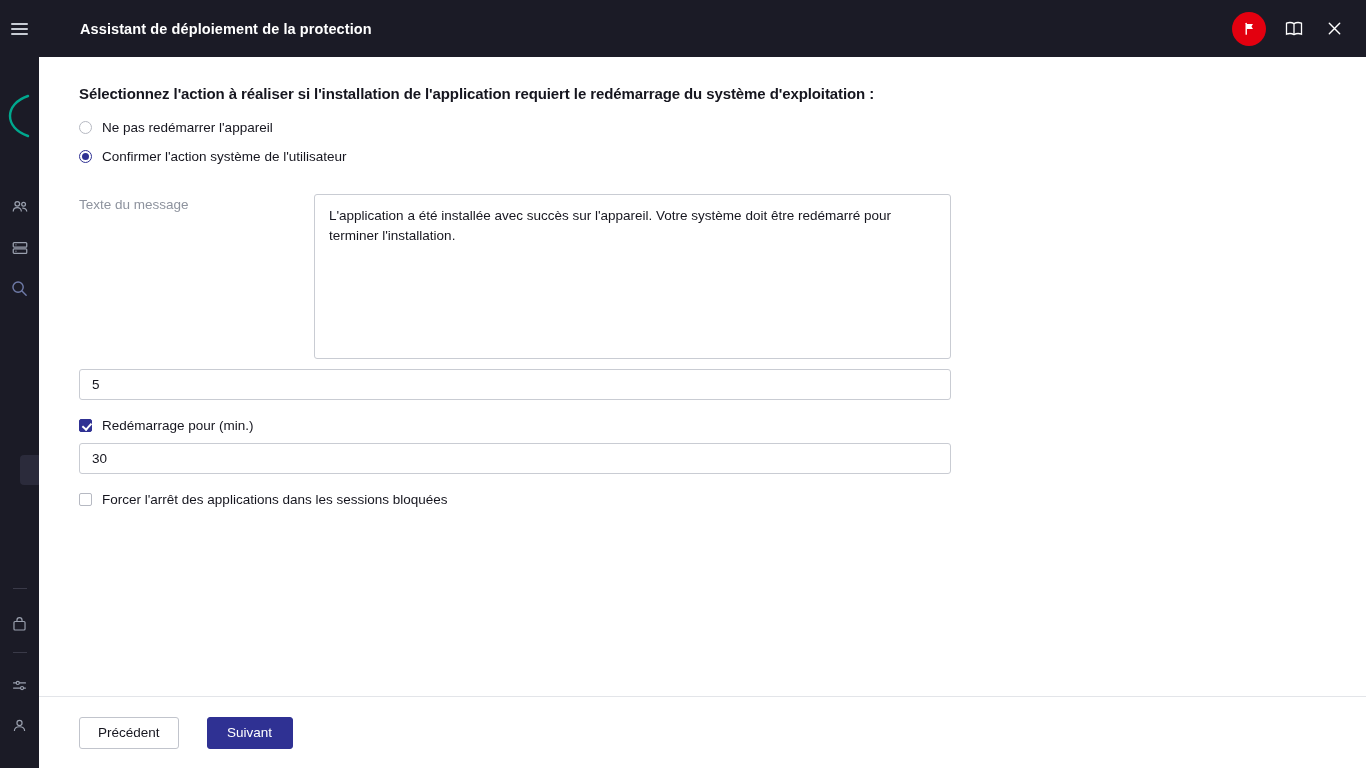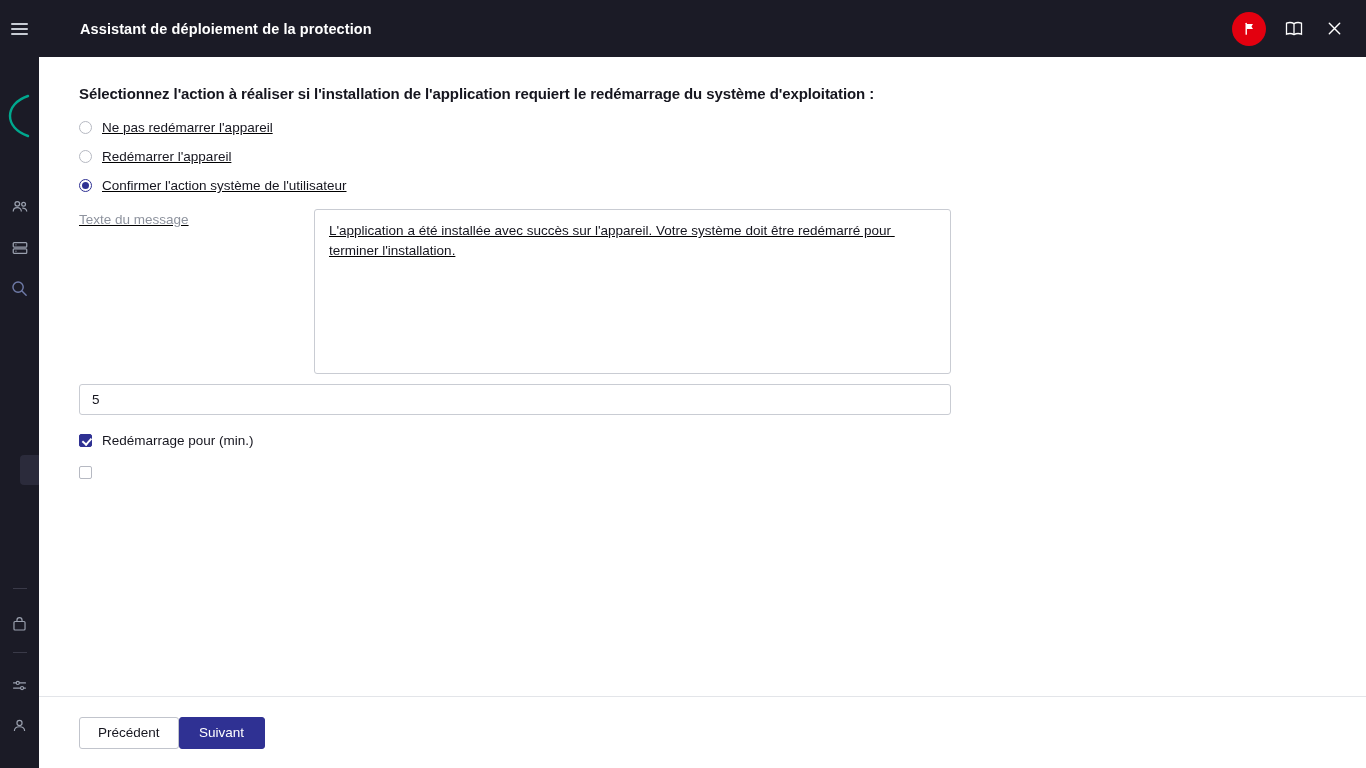--- a/index.html
+++ b/index.html
@@ -126,21 +126,20 @@
     margin: 8px 0 18px 0;
     letter-spacing: -0.1px;
   }
 
   
   .radio-row {
     display: flex;
     align-items: center;
     margin-bottom: 14px;
     cursor: pointer;
-    text-decoration: underline;
   }
   .radio {
     width: 13px; height: 13px;
     border-radius: 50%;
     border: 1px solid #b6b9c2;
     background: #fff;
     flex: 0 0 13px;
     margin-right: 10px;
     position: relative;
   }
@@ -158,22 +157,21 @@
     background: #2f3193;
   }
   .radio-label {
     font-size: 13.5px;
     color: #16161f;
   }
 
   
   .message-row {
     display: flex;
-    margin-top: 16px;
-    text-decoration: underline;
+    margin-top: 30px;
   }
   .message-label {
     width: 235px;
     flex: 0 0 235px;
     font-size: 13.5px;
     color: #8e939e;
     padding-top: 3px;
   }
   .message-box {
     width: 637px;
@@ -241,21 +239,21 @@
   }
 
   
   .footer {
     flex: 0 0 72px;
     height: 72px;
     border-top: 1px solid #e3e5e9;
     display: flex;
     align-items: center;
     padding: 0 40px;
-    gap: 0;
+    gap: 28px;
     background: #fff;
   }
   .btn {
     height: 32px;
     min-width: 86px;
     padding: 0 18px;
     font-size: 13.5px;
     border-radius: 3px;
     cursor: pointer;
     font-family: "Liberation Sans", sans-serif;
@@ -377,43 +375,41 @@
       <div class="content-inner">
 
         <div class="question">Sélectionnez l'action à réaliser si l'installation de l'application requiert le redémarrage du système d'exploitation :</div>
 
         <div>
           <div class="radio-row">
             <span class="radio"></span>
             <span class="radio-label">Ne pas redémarrer l'appareil</span>
           </div>
           <div class="radio-row">
-            <span class="radio"></span>
-            <span class="radio-label">Redémarrer l'appareil</span>
-          </div>
-          <div class="radio-row">
             <span class="radio checked"></span>
             <span class="radio-label">Confirmer l'action système de l'utilisateur</span>
           </div>
         </div>
 
         <div class="message-row">
           <div class="message-label">Texte du message</div>
           <textarea class="message-box" style="">L'application a été installée avec succès sur l'appareil. Votre système doit être redémarré pour terminer l'installation.</textarea>
         </div>
 
         <input class="text-input" type="text" value="5" style="">
 
         <div class="check-row">
           <span class="checkbox checked"></span>
           <span class="check-label">Redémarrage pour (min.)</span>
         </div>
+        <input class="text-input" type="text" value="30" style="">
 
         <div class="check-row">
           <span class="checkbox"></span>
+          <span class="check-label">Forcer l'arrêt des applications dans les sessions bloquées</span>
         </div>
 
       </div>
     </div>
 
     <div class="footer">
       <button class="btn btn-secondary">Précédent</button>
       <button class="btn btn-primary">Suivant</button>
     </div>
 

